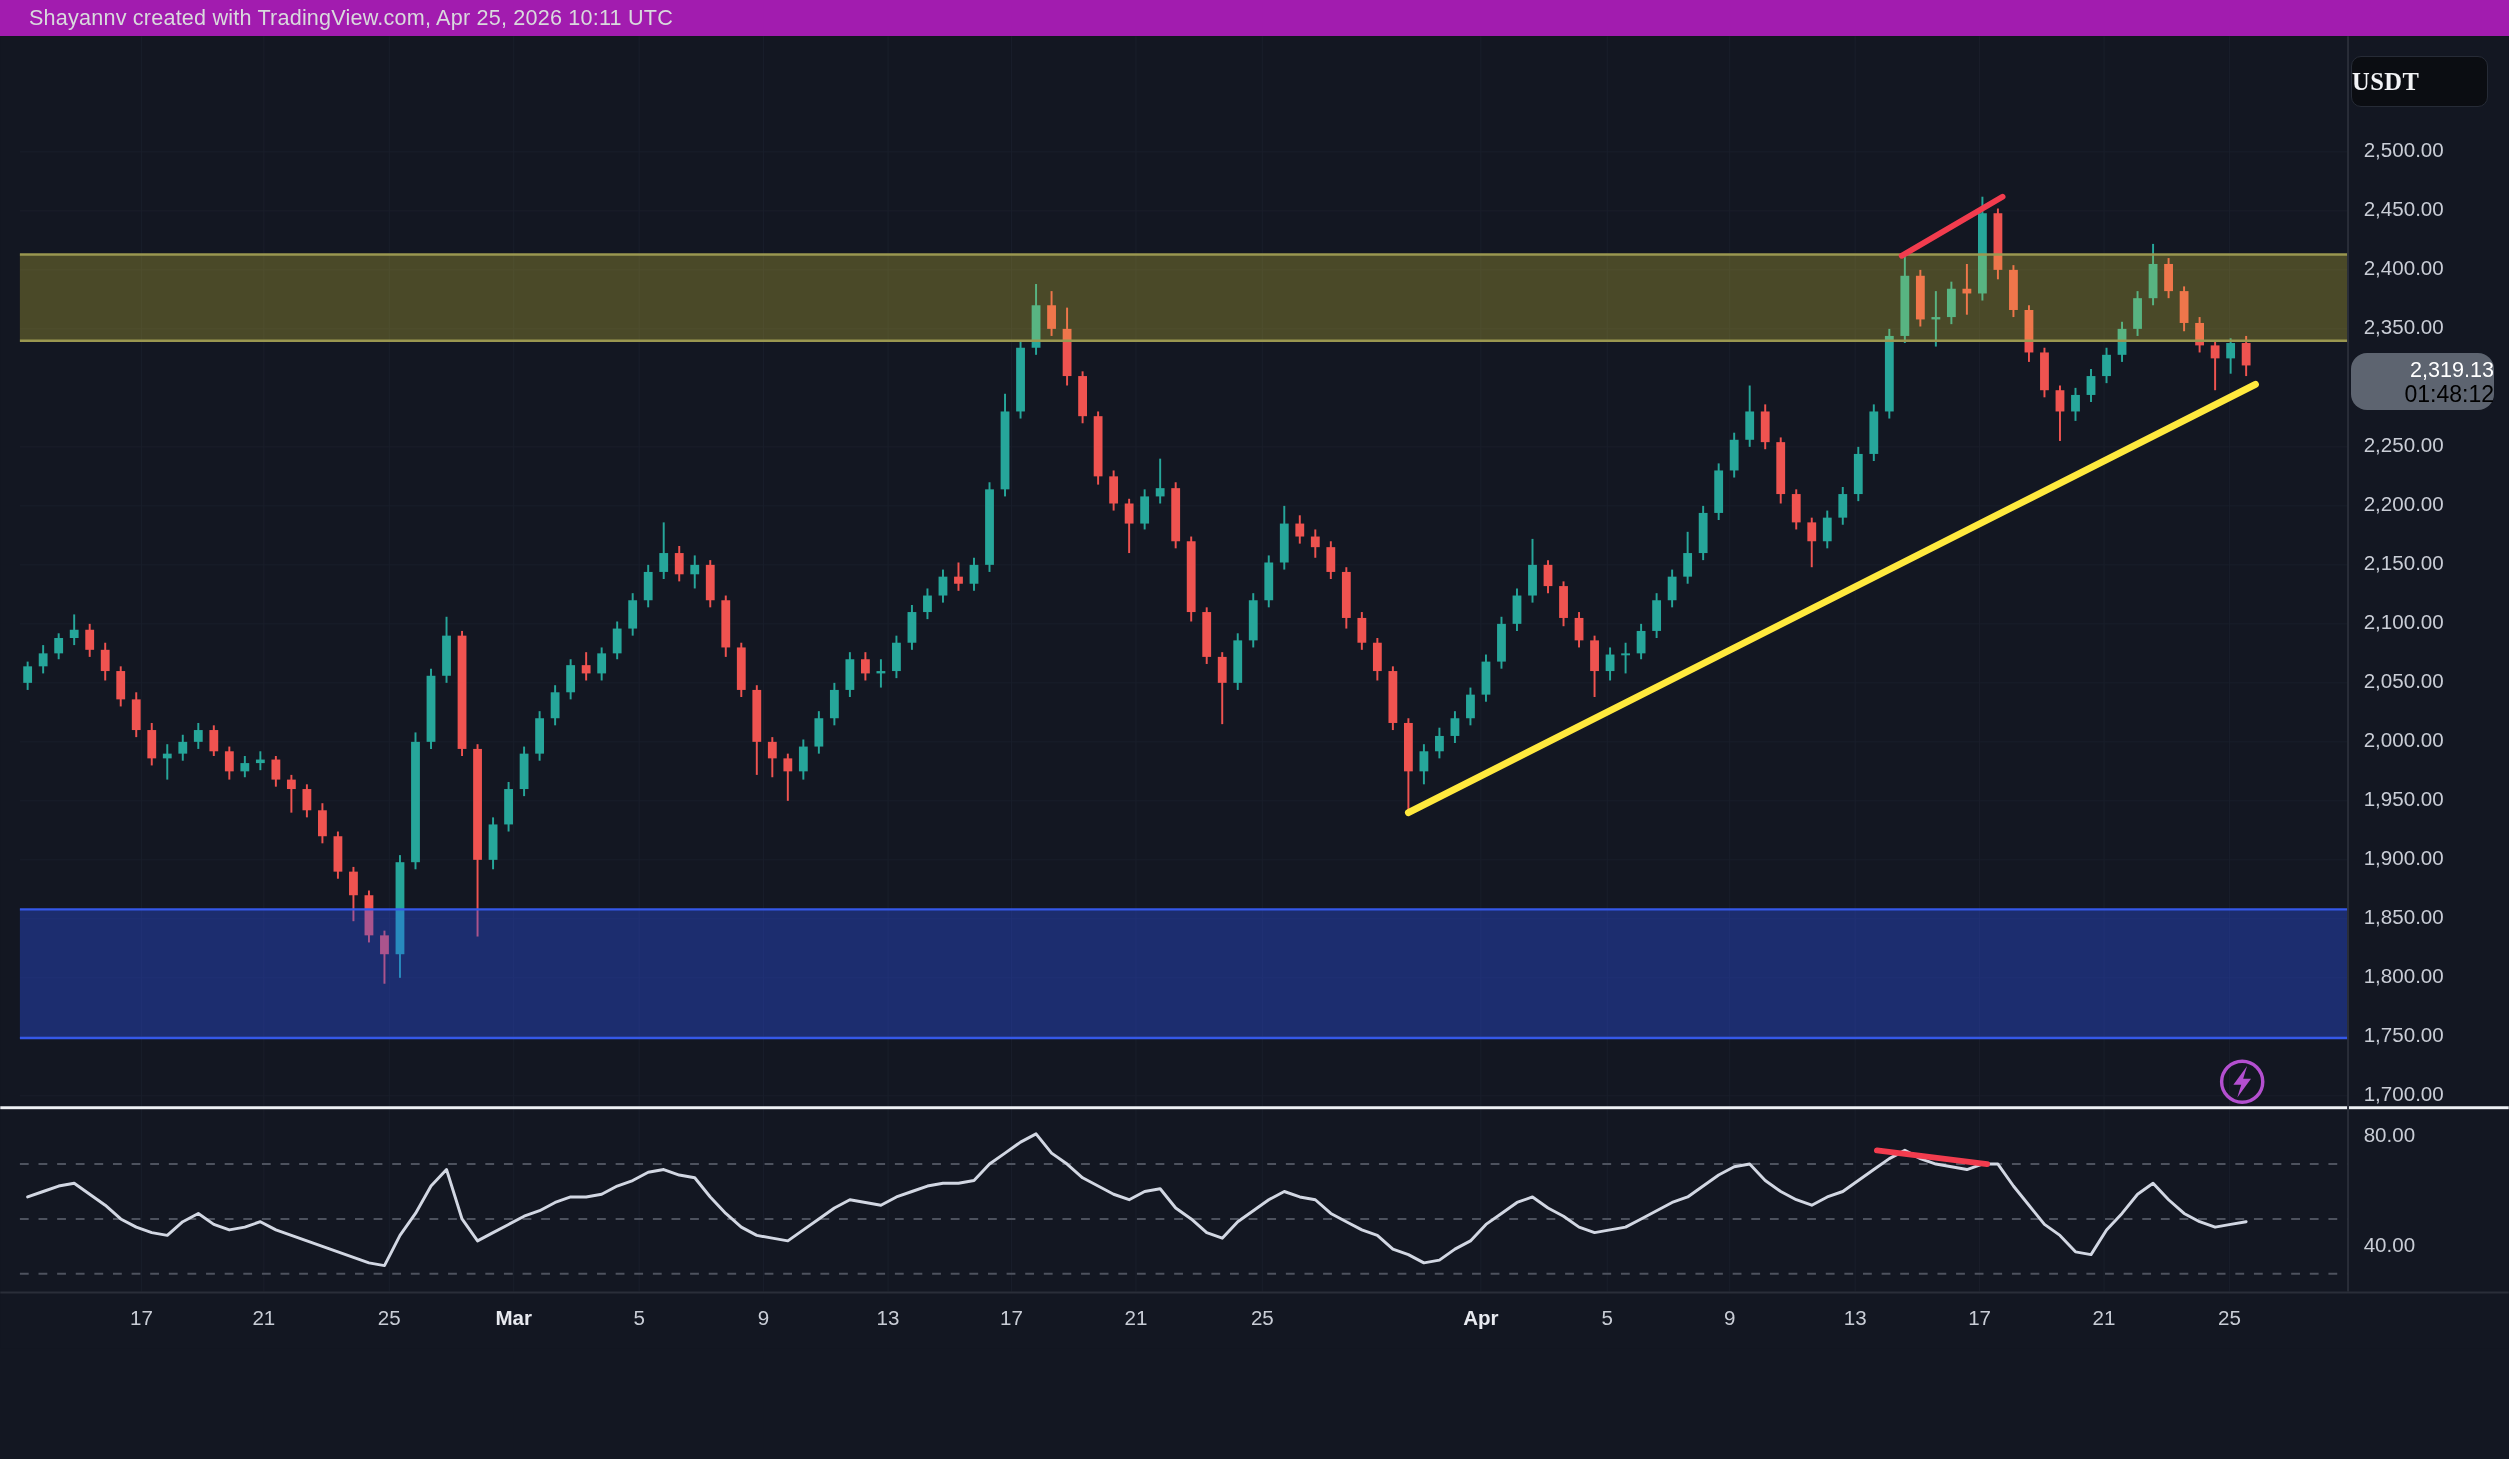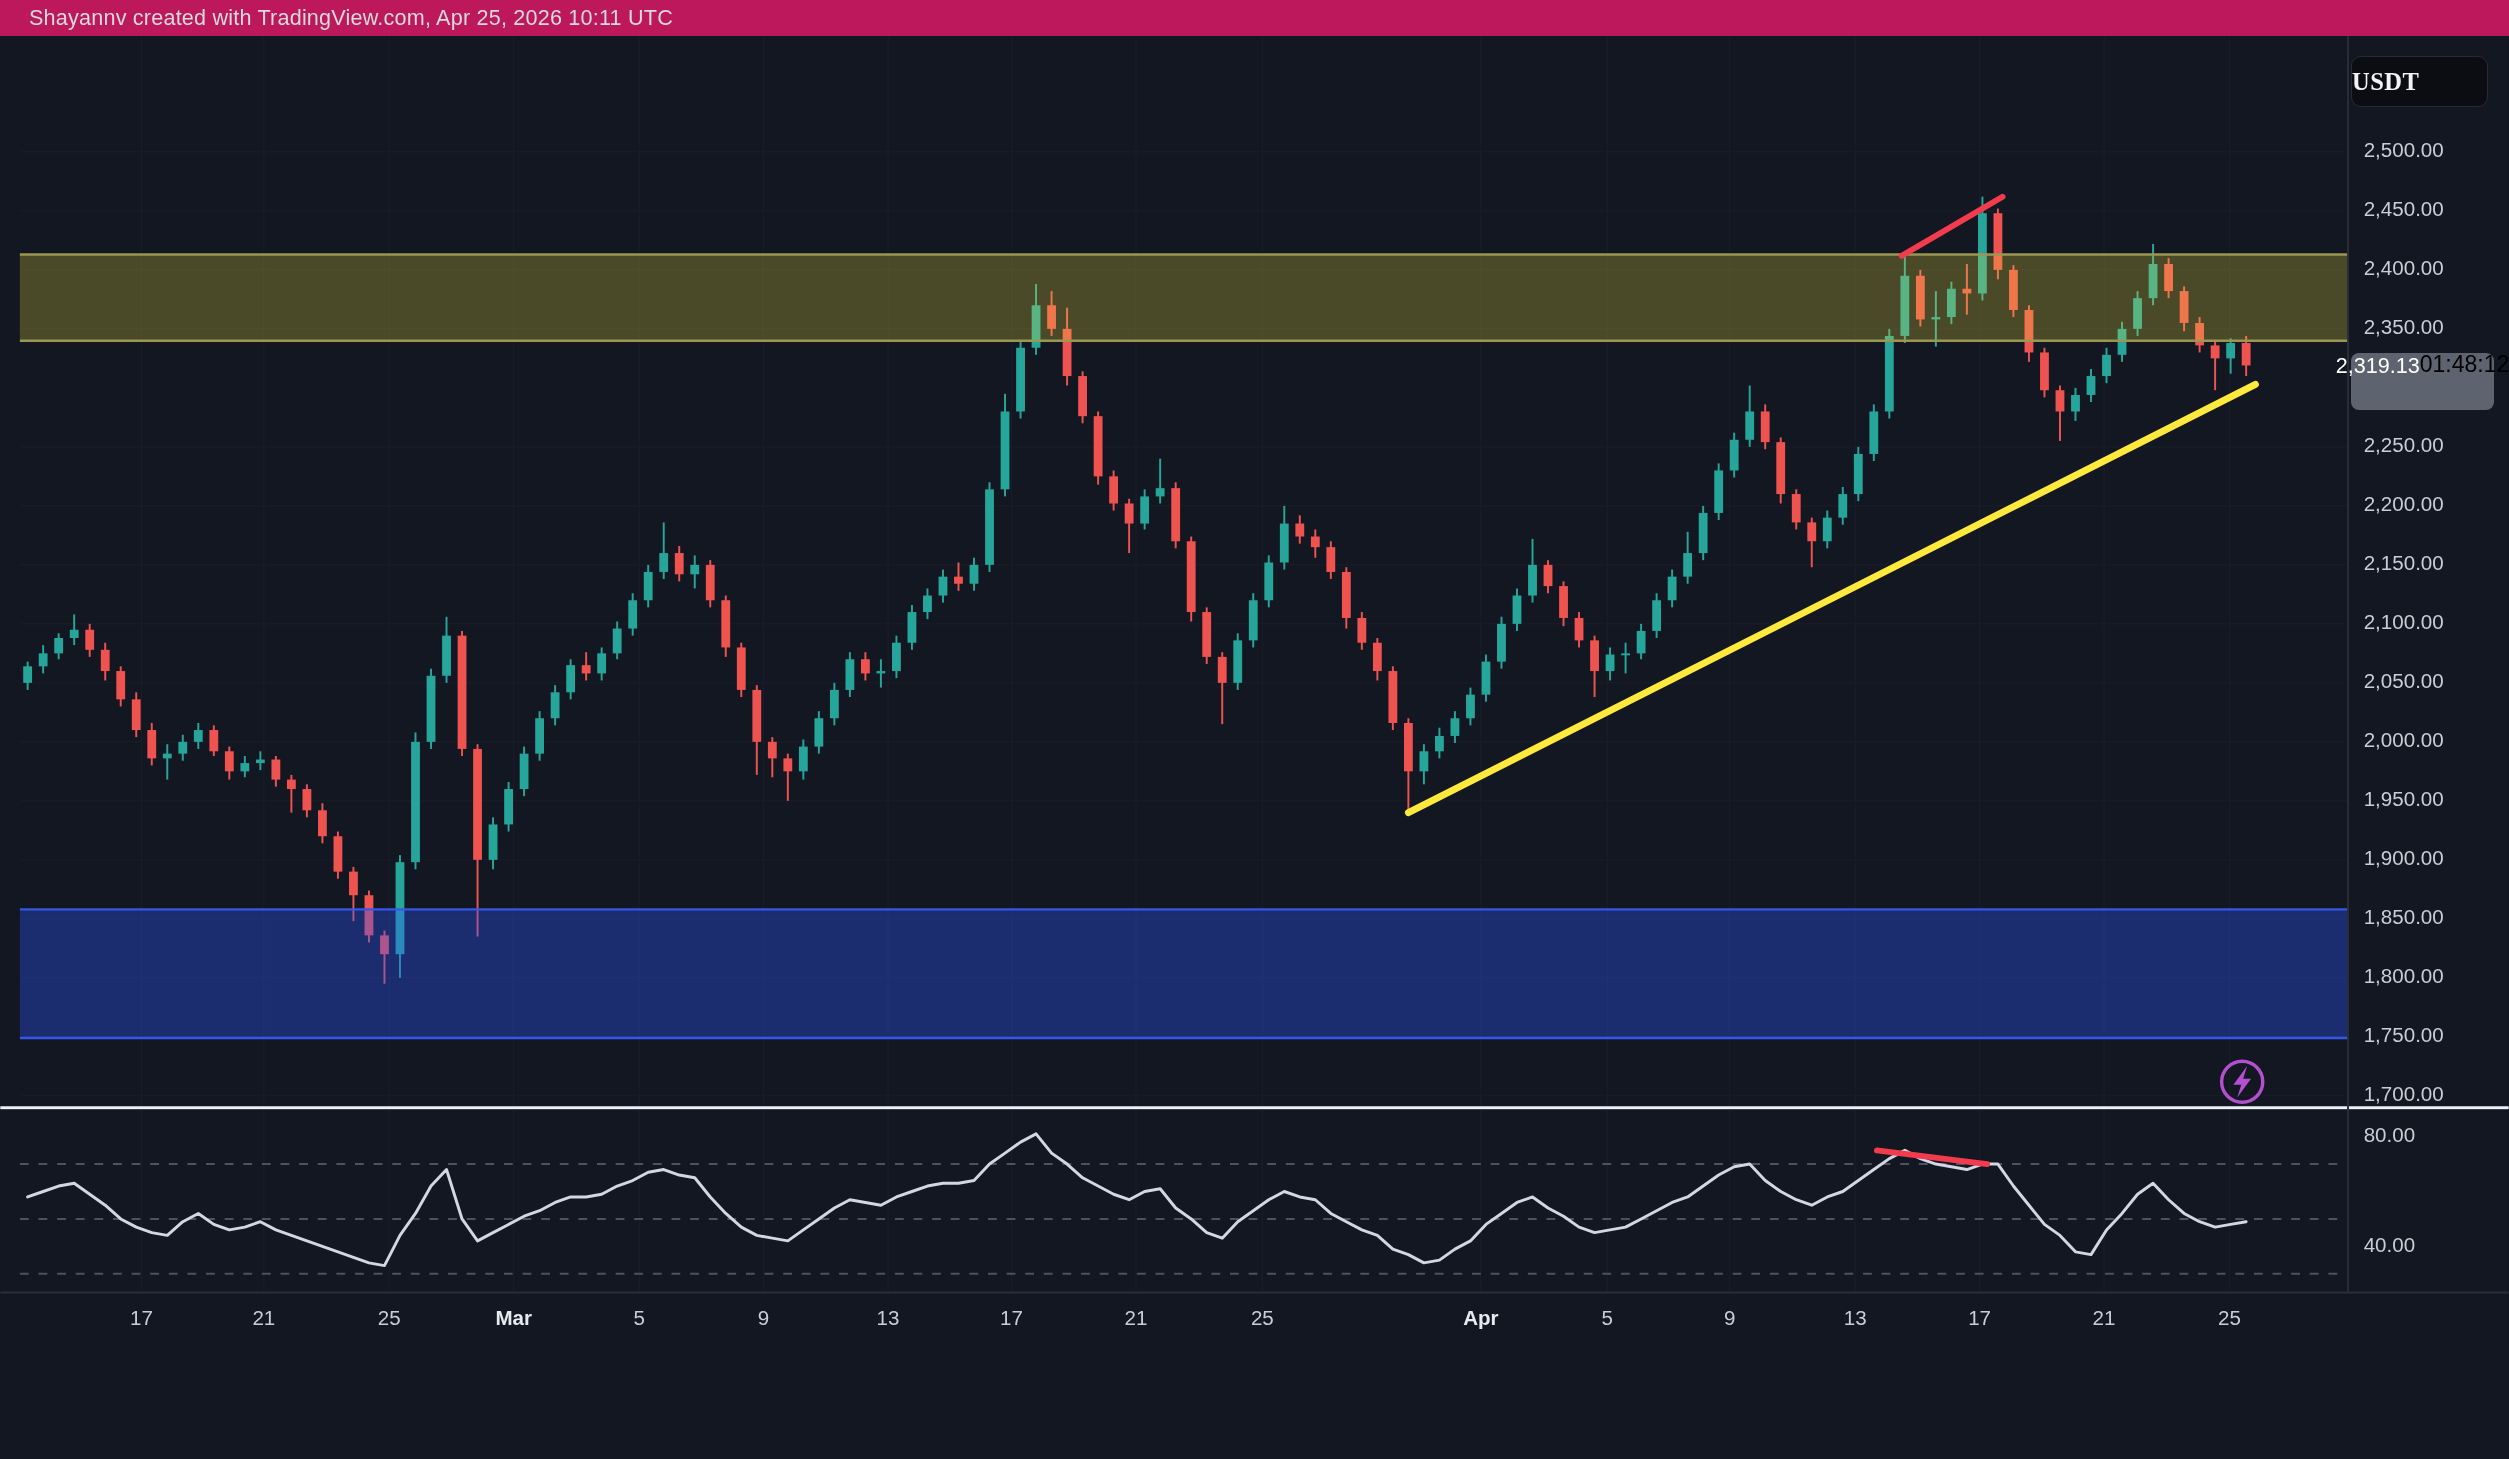--- a/index.html
+++ b/index.html
@@ -1,26 +1,26 @@
 <!DOCTYPE html>
 <html><head>
 <meta charset="utf-8">
 <style>
   html,body{margin:0;padding:0;background:#131722;}
   .stage{position:relative;width:2509px;height:1459px;overflow:hidden;background:#131722;
          font-family:"Liberation Sans","DejaVu Sans",sans-serif;}
-  .topbar{position:absolute;left:0;top:0;width:2509px;height:36px;background:#be185d;
+  .topbar{position:absolute;left:0;top:0;width:2509px;height:36px;background:#a21caf;
           display:flex;align-items:center;z-index:5;}
   .topbar-text{color:#d9dadd;font-size:21.6px;margin-left:29px;letter-spacing:0.2px;font-weight:500;}
   #chart-svg{position:absolute;left:0;top:0;z-index:1;}
   .usdt-chip{position:absolute;left:2351px;top:56px;width:135px;height:49px;background:#0b0d12;
              border:1px solid #262b36;border-radius:10px;display:flex;align-items:center;justify-content:flex-start;z-index:6;font-family:Liberation Serif, serif;}
   .usdt-chip span{color:#f2f3f5;font-size:24.5px;font-weight:bold;letter-spacing:0.5px;}
   .price-badge{position:absolute;left:2351px;top:353px;width:143px;height:57px;background:#5d6470;
-               border-radius:8px;display:flex;flex-direction:row;align-items:flex-start;justify-content:center;z-index:6;}
+               border-radius:16px;display:flex;flex-direction:column;align-items:flex-end;justify-content:center;z-index:6;}
   .price-badge .p{color:#ffffff;font-size:21.6px;line-height:25.5px;}
   .price-badge .c{color:#000000;font-size:23px;line-height:23.5px;}
   .footer{position:absolute;left:0;top:1350px;width:2509px;height:110px;background:#1e1e1e;z-index:5;
           display:flex;align-items:center;}
   .brand{display:flex;align-items:center;margin-left:27.4px;}
   .brand-glyph{width:57px;height:53px;margin-right:19.6px;}
   .brand-name{color:#d6d9e0;font-size:38px;font-weight:bold;letter-spacing:0.3px;}
 </style>
 </head>
 <body>

